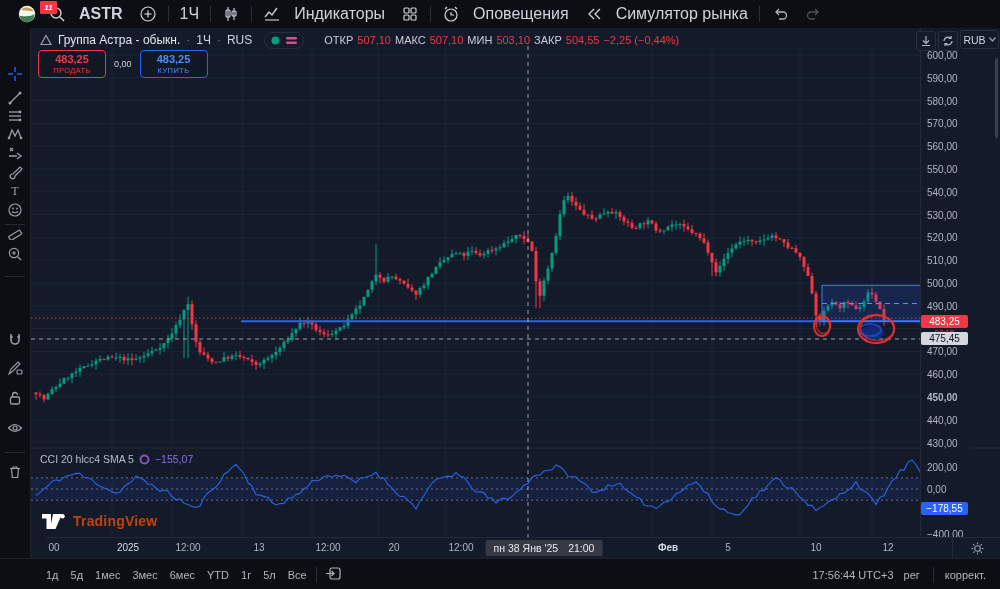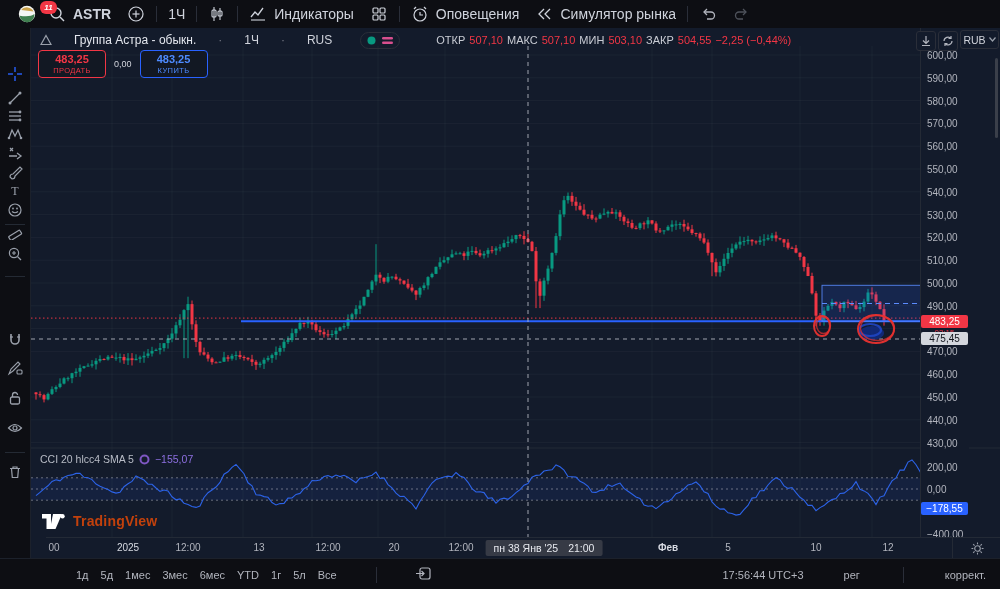--- a/index.html
+++ b/index.html
@@ -1,42 +1,42 @@
 <!DOCTYPE html>
 <html><head>
 <meta charset="utf-8">
 <style>
   html,body{margin:0;padding:0;background:#000;}
   #root{position:relative;width:1000px;height:589px;background:#0d0e13;overflow:hidden;
         font-family:"Liberation Sans",sans-serif;color:#d1d4dc;-webkit-user-select:none;user-select:none;}
   
   #topbar{position:absolute;left:0;top:0;width:1000px;height:28px;background:#0d0e13;display:flex;align-items:center;z-index:30;}
-  .tb-btn{display:flex;align-items:center;gap:7px;padding:0 8px;height:24px;border-radius:4px;color:#cfd3dc;font-size:14px;cursor:pointer;}
+  .tb-btn{display:flex;align-items:center;gap:13px;padding:0 8px;height:24px;border-radius:4px;color:#cfd3dc;font-size:16px;cursor:pointer;}
   .tb-sep{width:1px;height:16px;background:#2a2e39;margin:0 3px;}
   .tb-icon{width:18px;height:18px;display:block;}
-  #logo-badge{position:absolute;left:40px;top:1px;min-width:13px;height:13px;border-radius:6px;background:#f23645;color:#fff;
+  #logo-badge{position:absolute;left:40px;top:1px;min-width:13px;height:13px;border-radius:1px;background:#f23645;color:#fff;
               font-size:8px;font-weight:bold;display:flex;align-items:center;justify-content:center;padding:0 2px;z-index:31;font-style:italic;}
   
   #lefttools{position:absolute;left:0;top:28px;width:30px;height:530px;background:#0d0e13;border-right:1px solid #1c212b;z-index:25;}
   .lt-item{position:absolute;left:3px;width:24px;height:24px;display:flex;align-items:center;justify-content:center;border-radius:4px;cursor:pointer;}
   .lt-sep{position:absolute;left:5px;width:20px;height:1px;background:#242a34;}
   
   #chart-bg{position:absolute;left:30px;top:28px;width:970px;height:530px;background:#131b2b;}
   #chart-svg{position:absolute;left:0;top:0;z-index:5;pointer-events:none;}
   #price-axis{position:absolute;left:920px;top:28px;width:48px;height:510px;border-left:1px solid #242a35;background:#131b2b;z-index:10;}
   .pa-label{position:absolute;left:6px;font-size:10px;color:#b2b5be;z-index:11;}
   .pa-special{position:absolute;left:0;width:47px;text-align:center;font-size:10px;border-radius:2px;z-index:12;}
   #time-axis{position:absolute;left:30px;top:537px;width:922px;height:21px;background:#131b2b;border-top:1px solid #232a36;z-index:10;margin-left:16px;}
   .ta-label{position:absolute;top:4px;font-size:10px;color:#b2b5be;transform:translateX(-50%);}
   #ta-cross{position:absolute;top:2px;height:16px;background:#363a45;color:#e6e8ee;font-size:10.5px;border-radius:2px;
             display:flex;align-items:center;gap:10px;padding:0 8px;transform:translateX(-50%);z-index:12;}
   #corner{position:absolute;left:952px;top:537px;width:48px;height:21px;background:#131b2b;border-top:1px solid #232a36;border-left:1px solid #242a35;z-index:11;
           display:flex;align-items:center;justify-content:center;}
   
-  #symbolbar{position:absolute;left:40px;top:32px;height:16px;display:flex;align-items:center;gap:22px;font-size:12px;z-index:20;}
+  #symbolbar{position:absolute;left:40px;top:32px;height:16px;display:flex;align-items:center;gap:6px;font-size:12px;z-index:20;}
   #ohlc{display:flex;gap:4px;align-items:center;font-size:11px;margin-left:14px;}
   .ohlc-lab{color:#c9ccd4;} .ohlc-val{color:#f23645;}
   .pill{display:flex;align-items:center;gap:6px;border:1px solid #2a2e39;border-radius:9px;height:15px;padding:0 6px;margin-left:6px;}
   
   #tradebar{position:absolute;left:38px;top:50px;display:flex;align-items:center;gap:8px;z-index:20;}
   .trade-btn{width:66px;height:26px;border-radius:4px;background:rgba(19,23,34,0.85);display:flex;flex-direction:column;
              align-items:center;justify-content:center;line-height:1;cursor:pointer;}
   .trade-price{font-size:11px;font-weight:bold;} .trade-cap{font-size:7.5px;margin-top:2px;letter-spacing:.4px;}
   #sell-btn{border:1px solid #f23645;color:#f23645;}
   #buy-btn{border:1px solid #2962ff;color:#4e8bff;}
@@ -46,21 +46,21 @@
           display:flex;align-items:center;justify-content:center;z-index:20;cursor:pointer;}
   #currency-btn{position:absolute;left:960px;top:30px;width:37px;height:17px;border:1px solid #2a2e39;border-radius:3px;background:#131b2b;
           display:flex;align-items:center;justify-content:center;gap:3px;font-size:10.5px;color:#d1d4dc;z-index:20;cursor:pointer;}
   
   #ind-label{position:absolute;left:40px;top:453px;display:flex;align-items:center;gap:5px;font-size:10.5px;color:#b8bcc6;z-index:20;}
   
   #tv-logo{position:absolute;left:42px;top:513px;display:flex;align-items:center;gap:7px;z-index:20;}
   #tv-logo span{font-size:14px;font-weight:bold;color:#c2410c;letter-spacing:.2px;}
   
   #bottombar{position:absolute;left:0;top:558px;width:1000px;height:31px;background:#0d0e13;border-top:1px solid #1c212b;
-             display:flex;align-items:center;font-size:11px;color:#b2b5be;z-index:30;gap:30px;}
+             display:flex;align-items:center;font-size:11px;color:#b2b5be;z-index:30;}
   .range-btn{padding:3px 6px;border-radius:3px;cursor:pointer;}
   #scrollthumb{position:absolute;left:995px;top:58px;width:3px;height:80px;background:#3a3f4a;border-radius:2px;z-index:15;}
 </style>
 </head>
 <body>
 
 <div id="root">
 
   <div id="chart-bg"></div>
   <svg id="chart-svg" width="1000" height="589" viewBox="0 0 1000 589">
@@ -823,21 +823,21 @@
       <div class="pa-label" style="top: 113.2px;">560,00</div>
       <div class="pa-label" style="top: 136px;">550,00</div>
       <div class="pa-label" style="top: 158.8px;">540,00</div>
       <div class="pa-label" style="top: 181.6px;">530,00</div>
       <div class="pa-label" style="top: 204.4px;">520,00</div>
       <div class="pa-label" style="top: 227.2px;">510,00</div>
       <div class="pa-label" style="top: 250px;">500,00</div>
       <div class="pa-label" style="top: 272.8px;">490,00</div>
       <div class="pa-label" style="top: 318.4px;">470,00</div>
       <div class="pa-label" style="top: 341.2px;">460,00</div>
-      <div class="pa-label" style="top: 364px;">450,00</div>
+      <div class="pa-label" style="top: 364px; font-weight: bold;">450,00</div>
       <div class="pa-label" style="top: 386.8px;">440,00</div>
       <div class="pa-label" style="top: 409.6px;">430,00</div>
       <div class="pa-label" style="top: 433.6px;">200,00</div>
       <div class="pa-label" style="top: 456px;">0,00</div>
       <div class="pa-label" style="top: 500.8px;">−400,00</div>
       <div class="pa-special" style="top: 286.69px; height: 13px; line-height: 13px; background: rgb(242, 54, 69); color: rgb(255, 255, 255); font-size: 10px;">483,25</div>
       <div class="pa-special" style="top: 300.19px; height: 9px; line-height: 9px; background: rgba(19, 27, 43, 0.9); color: rgb(242, 54, 69); font-size: 8px;">03:15</div>
       <div class="pa-special" style="top: 304.474px; height: 13px; line-height: 13px; background: rgb(212, 215, 221); color: rgb(16, 19, 26); font-size: 10px;">475,45</div>
       <div class="pa-special" style="top: 474.498px; height: 13px; line-height: 13px; background: rgb(41, 98, 255); color: rgb(255, 255, 255); font-size: 10px;">−178,55</div>
     </div>

